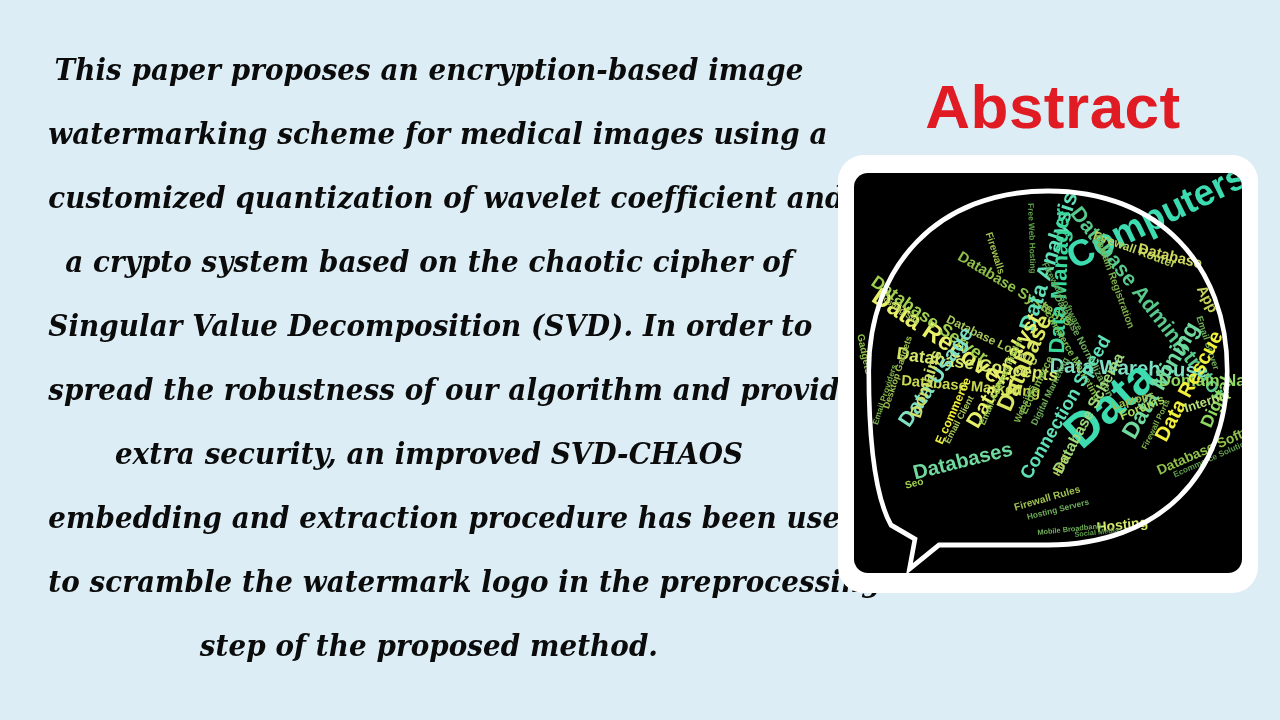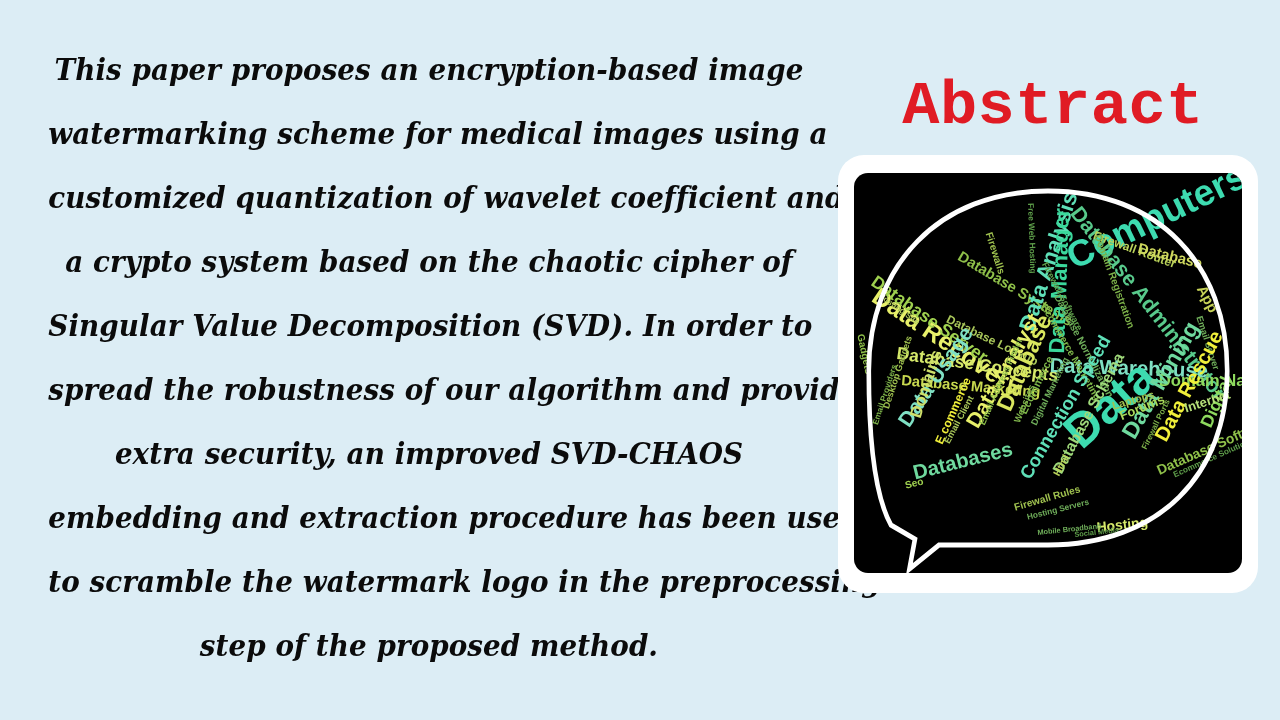--- a/index.html
+++ b/index.html
@@ -49,21 +49,21 @@
     transform: scaleX(0.94);
   }
 
   
   .abstract-title {
     position: absolute;
     left: 846px;
     top: 74px;
     width: 414px;
     text-align: center;
-    font-family: Liberation Mono, monospace;
+    font-family: Liberation Sans, sans-serif;
     font-weight: 700;
     font-size: 62px;
     line-height: 66px;
     color: #e01b24;
     letter-spacing: 0.5px;
   }
 
   
   .image-frame {
     position: absolute;

